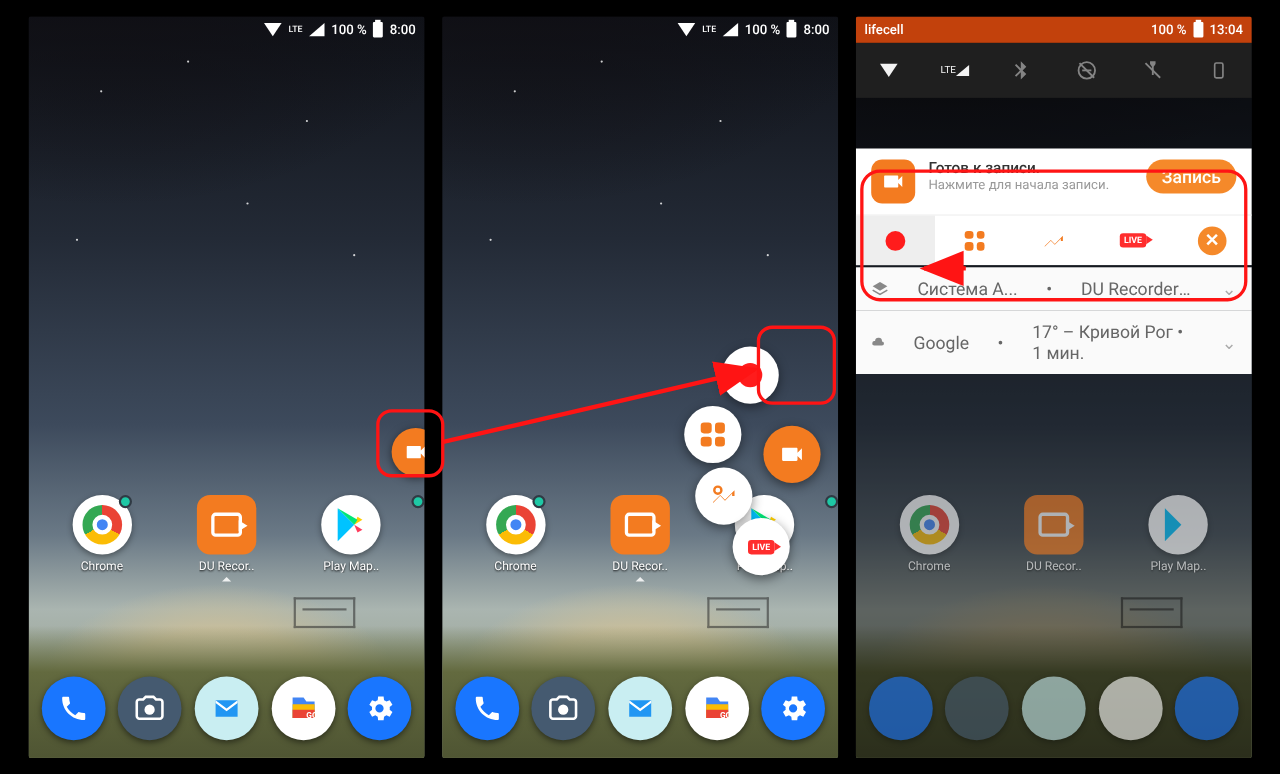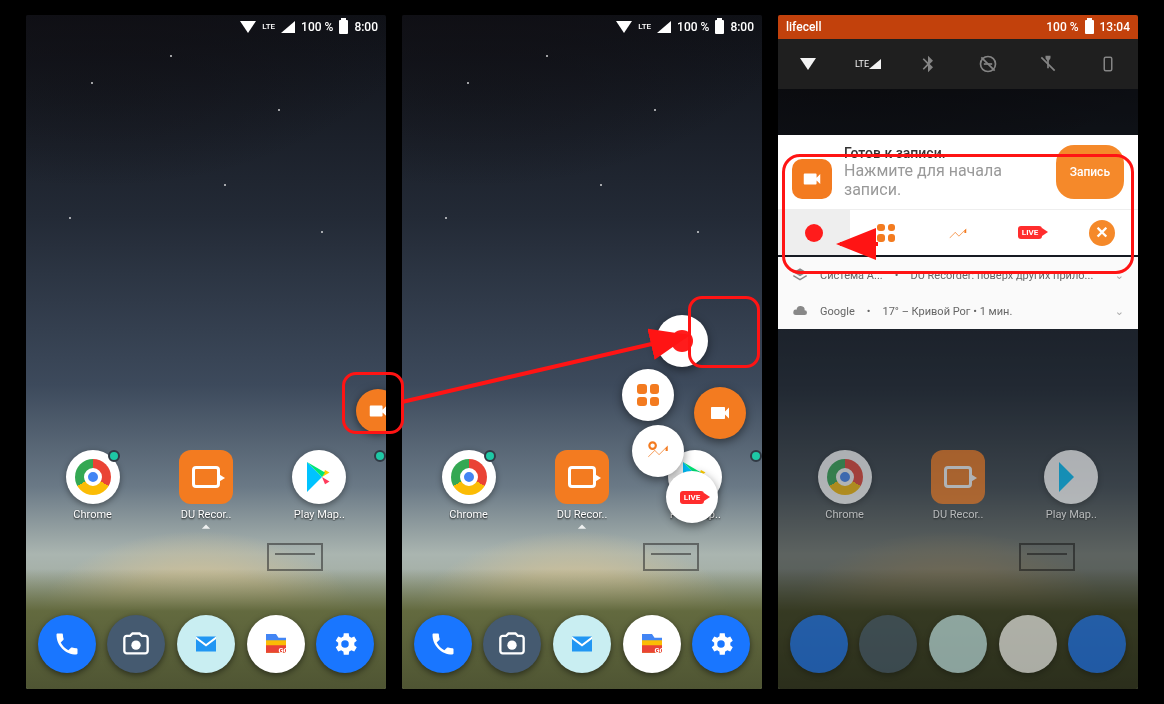--- a/index.html
+++ b/index.html
@@ -98,32 +98,32 @@
   .live-tag::after{content:"";position:absolute;right:-6px;top:2px;border-top:4px solid transparent;border-bottom:4px solid transparent;border-left:6px solid #ff2d2d}
   .qs{position:absolute;top:24px;left:0;right:0;background:#1f1f1f;color:#fff}
   .qs-row{display:flex;justify-content:space-around;align-items:center;height:50px}
   .qs-row .qi{opacity:.95;display:flex;align-items:center;justify-content:center;width:40px;height:40px}
   .qs-row .qi.dim{opacity:.45}
   .qs-date{display:flex;justify-content:space-between;align-items:center;padding:6px 14px 10px;font-size:13px;color:#ddd}
   .qs-date .r{display:flex;gap:16px;align-items:center}
 
   .notif-stack{position:absolute;top:120px;left:0;right:0}
   .card{background:#fff;margin:0 0 2px 0;position:relative}
-  .n1{padding:10px 14px;display:flex;align-items:flex-end;gap:12px}
+  .n1{padding:10px 14px;display:flex;align-items:flex-start;gap:12px}
   .n1 .nicon{width:40px;height:40px;border-radius:10px;background:#f37b20;display:flex;align-items:center;justify-content:center;flex-shrink:0}
   .n1 .txt{flex:1;min-width:0}
   .n1 .title{font-size:14px;color:#333;font-weight:500}
-  .n1 .sub{font-size:16px;color:#999}
-  .n1 .pill{background:#f5892a;color:#fff;border-radius:18px;padding:20px 14px;font-size:12px;font-weight:500}
+  .n1 .sub{font-size:12px;color:#999}
+  .n1 .pill{background:#f5892a;color:#fff;border-radius:18px;padding:6px 14px;font-size:16px;font-weight:500}
   .n1-actions{display:flex;height:46px;border-top:1px solid #eee}
   .n1-actions .ab{flex:1;display:flex;align-items:center;justify-content:center;position:relative}
   .n1-actions .ab.sel{background:#eee}
   .xbtn{width:26px;height:26px;border-radius:50%;background:#f5892a;display:flex;align-items:center;justify-content:center;color:#fff;font-weight:700}
 
-  .sys-row{background:#fafafa;padding:10px 14px;display:flex;align-items:center;gap:12px;font-size:11px;color:#666}
+  .sys-row{background:#fafafa;padding:10px 14px;display:flex;align-items:center;gap:26px;font-size:16px;color:#666}
   .sys-row .chev{margin-left:auto;color:#aaa}
   .clear-all{color:#fff;font-size:13px;font-weight:500;text-align:right;padding:14px 18px;letter-spacing:.3px}
 
   
   .annot{position:absolute;inset:0;pointer-events:none}
   .hl{position:absolute;border:3px solid #ff1414;border-radius:14px}
   .arrow-svg{position:absolute;overflow:visible}
 
   .dim-overlay{position:absolute;inset:0;background:rgba(0,0,0,.45)}
 </style>

